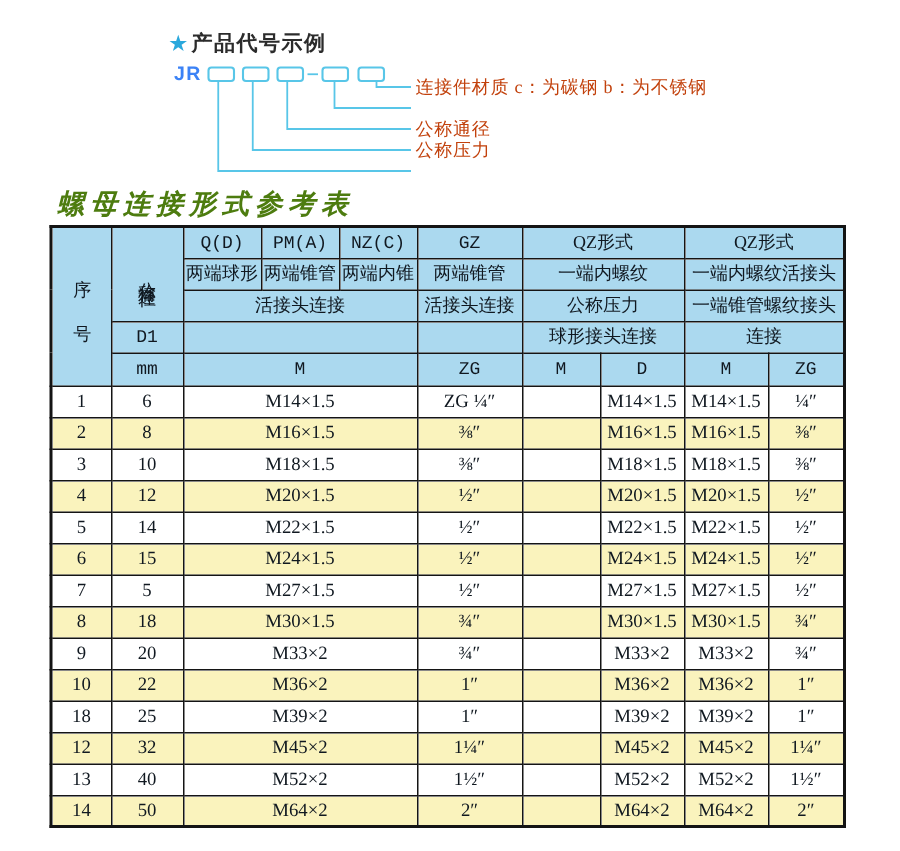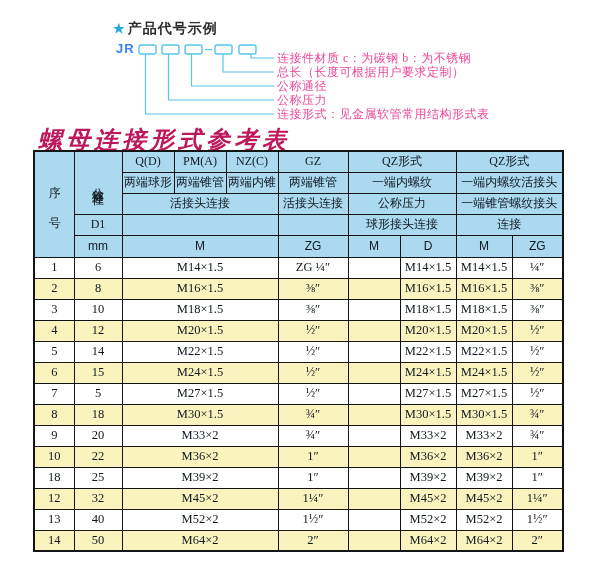--- a/index.html
+++ b/index.html
@@ -26,56 +26,56 @@
     font-size:14px;font-weight:bold;color:#2b2b2b;letter-spacing:1px;
   }
   .diagram-title .star{color:var(--star);margin-right:2px;font-size:13px;}
   .jr-prefix{
     position:absolute;left:116px;top:41px;
     font-family:"Liberation Sans", sans-serif;
     font-size:13px;font-weight:bold;color:#3b82f6;letter-spacing:1px;
   }
   .callout{
     position:absolute;left:277px;height:14px;line-height:14px;
-    font-size:12px;color:#ec4899;letter-spacing:0.5px;white-space:nowrap;
+    font-size:12px;color:#c2410c;letter-spacing:0.5px;white-space:nowrap;
     font-family:"Liberation Serif", serif;
   }
   
   .table-title{
     position:absolute;left:38px;top:124px;
-    font-size:24px;font-weight:bold;font-style:italic;
-    letter-spacing:4px;color:#be185d;
+    font-size:18px;font-weight:bold;font-style:italic;
+    letter-spacing:4px;color:#4d7c0f;
     font-family:Liberation Serif, serif;
   }
   
   table.ref{
     position:absolute;left:33px;top:150px;width:529px;
     border-collapse:collapse;table-layout:fixed;
     font-size:12px;
   }
   table.ref th, table.ref td{
     border:1px solid var(--border);
     text-align:center;vertical-align:middle;
     padding:0 1px;overflow:hidden;white-space:nowrap;
     font-weight:normal;color:#101820;
   }
   table.ref{border:2px solid var(--border);}
   thead th{background:var(--header-bg);height:21px;font-size:12px;}
-  thead tr.units th{height:22px;font-family:Liberation Sans, sans-serif;margin-top:48px;}
+  thead tr.units th{height:22px;font-family:Liberation Mono, monospace;margin-top:48px;}
   tbody td{height:21px;background:var(--row-bg);font-size:12.5px;}
   tbody tr.alt td{background:var(--row-alt-bg);}
   .vert{
     display:inline-block;writing-mode:vertical-rl;
     letter-spacing:2px;line-height:14px;
   }
   .vert-spread{
     display:inline-block;writing-mode:vertical-rl;
     letter-spacing:2.6em;line-height:15px;padding-top:10px;
   }
-  .latin{font-family:Liberation Serif, serif;}
+  .latin{font-family:Liberation Mono, monospace;}
 </style>
 </head>
 <body>
 
 <div class="diagram">
   <svg width="600" height="130" viewBox="0 0 600 130">
     <g fill="#ffffff" stroke="#58c6e8" stroke-width="1.4">
       <rect x="139" y="45" width="17" height="9" rx="2"></rect>
       <rect x="162" y="45" width="17" height="9" rx="2"></rect>
       <rect x="185" y="45" width="17" height="9" rx="2"></rect>
@@ -87,24 +87,22 @@
       <path d="M 251 54 V 58 H 274"></path>
       <path d="M 223 54 V 72 H 274"></path>
       <path d="M 191.5 54 V 86 H 274"></path>
       <path d="M 168.5 54 V 100 H 274"></path>
       <path d="M 145.5 54 V 114 H 274"></path>
     </g>
   </svg>
   <div class="diagram-title"><span class="star">★</span><span>产品代号示例</span></div>
   <div class="jr-prefix">JR</div>
   <div class="callout" style="top:51px">连接件材质  c：为碳钢  b：为不锈钢</div>
-  <div class="callout" style="top:65px">总长（长度可根据用户要求定制）</div>
   <div class="callout" style="top:79px">公称通径</div>
   <div class="callout" style="top:93px">公称压力</div>
-  <div class="callout" style="top:107px">连接形式：见金属软管常用结构形式表</div>
 </div>
 
 <div class="table-title">螺母连接形式参考表</div>
 
 <table class="ref">
   <colgroup>
     <col style="width:40px">
       <col style="width:48px">
     <col style="width:52px">
       <col style="width:52px">

